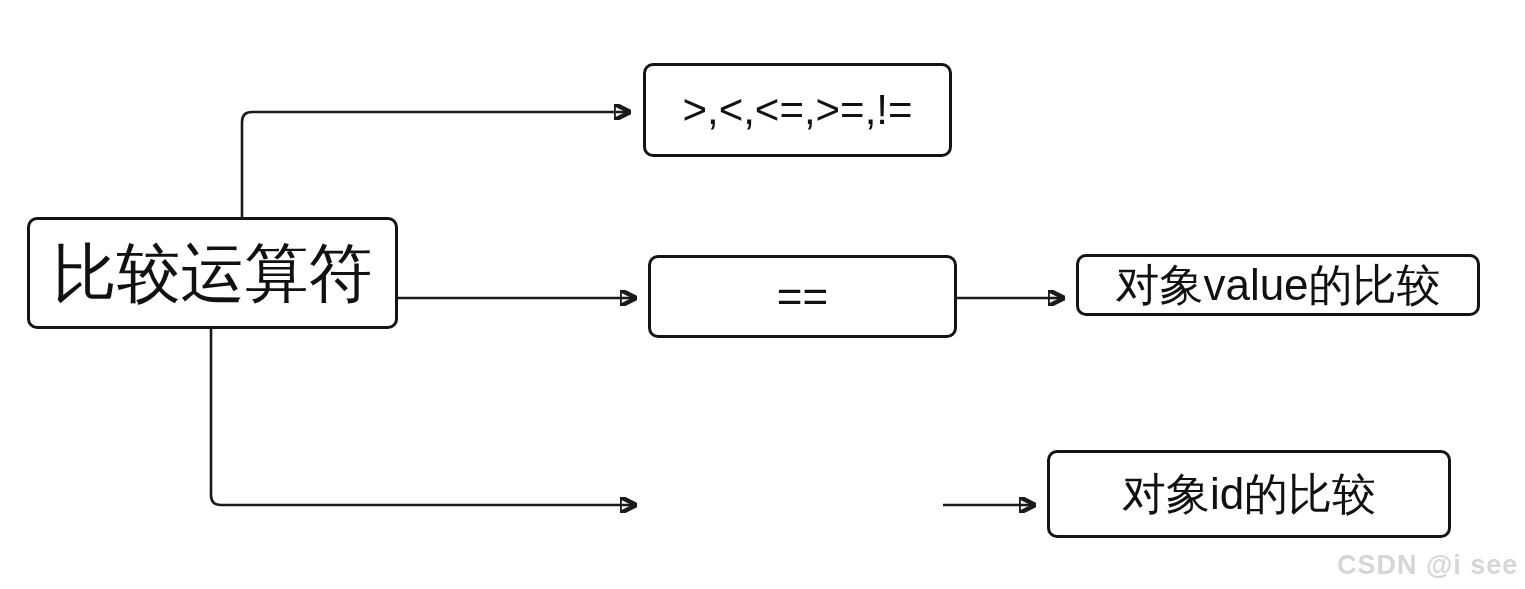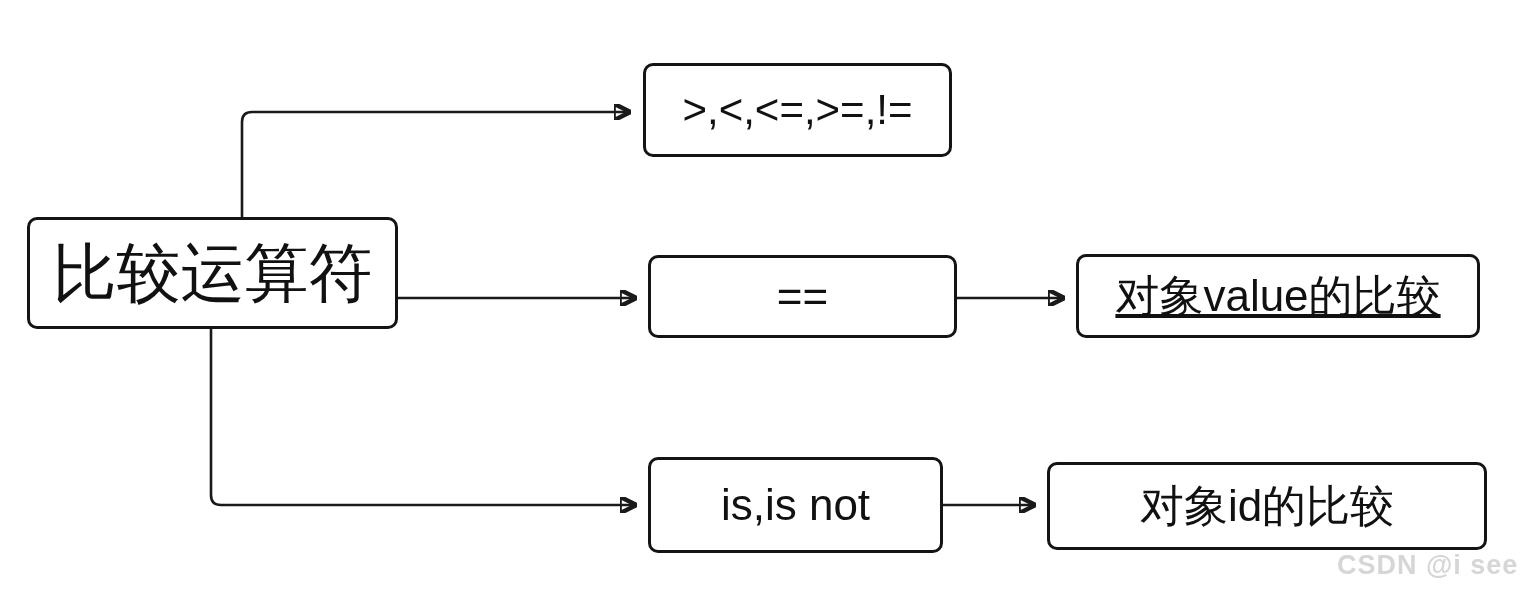--- a/index.html
+++ b/index.html
@@ -36,23 +36,23 @@
     background: #ffffff;
     display: flex;
     align-items: center;
     justify-content: center;
     white-space: nowrap;
     color: #111111;
   }
   .node-root       { left: 27px;   top: 217px; width: 371px; height: 112px; font-size: 64px; text-align: right; }
   .node-relational { left: 643px;  top: 63px;  width: 309px; height: 94px; font-size: 42px; }
   .node-equality   { left: 648px;  top: 255px; width: 309px; height: 83px; font-size: 44px; }
-  .node-value      { left: 1076px; top: 254px; width: 404px; height: 84px; font-size: 44px; text-decoration: underline; }
+  .node-value      { left: 1076px; top: 254px; width: 404px; height: 62px; font-size: 44px; }
   .node-identity   { left: 648px;  top: 457px; width: 295px; height: 96px; font-size: 44px; }
-  .node-id         { left: 1047px; top: 462px; width: 440px; height: 88px; font-size: 44px; }
+  .node-id         { left: 1047px; top: 450px; width: 404px; height: 88px; font-size: 44px; }
   .watermark {
     position: absolute;
     left: 1337px;
     top: 550px;
     font-size: 27px;
     color: #d6d6d6;
     letter-spacing: 1px;
     white-space: nowrap;
     font-weight: bold;
   }
@@ -84,23 +84,20 @@
   </div>
 
   <div class="node node-equality">
     <span>==</span>
   </div>
 
   <div class="node node-value">
     <span>对象value的比较</span>
   </div>
 
-  <div class="node node-identity">
-    <span>is,is not</span>
-  </div>
 
   <div class="node node-id">
     <span>对象id的比较</span>
   </div>
 
   <div class="watermark">CSDN @i see</div>
 
 </div>
 
 </body></html>

